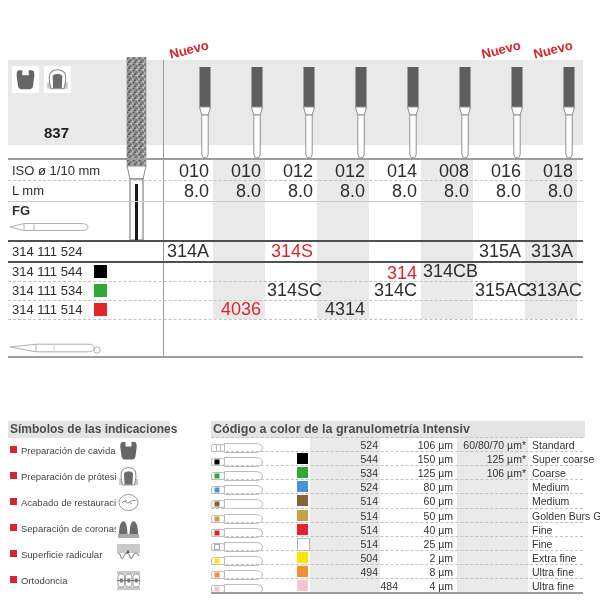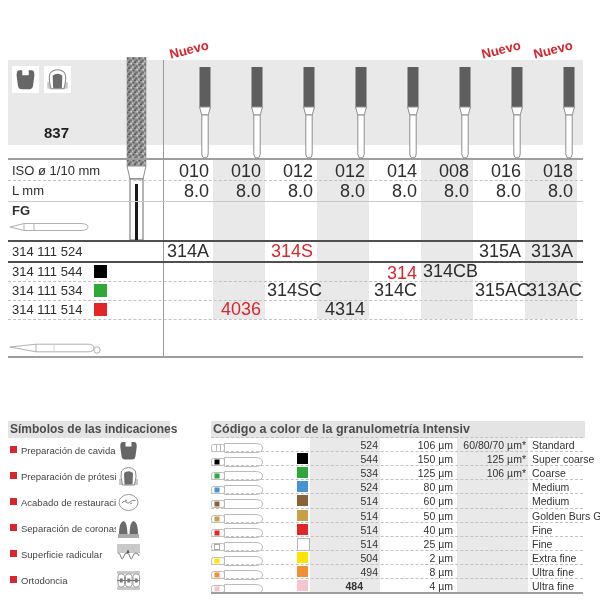--- a/index.html
+++ b/index.html
@@ -337,18 +337,18 @@
     <div class="abs grit-cell r" style="left: 382px; top: 565px; width: 71px;">8 µm</div>
     <div class="abs grit-cell r" style="left: 456px; top: 565px; width: 70px;"></div>
     <div class="abs grit-cell" style="left: 532px; top: 565px; width: 64px;">Ultra fine</div>
     <div class="abs gline hline dash" style="top: 578px;"></div>
     <div class="abs " style="left: 211px; top: 580px; width: 52px; height: 10px;"><svg width="52" height="10" viewBox="0 0 52 10">
     <rect x="0.5" y="1.5" width="13" height="7" rx="2" fill="#fff" stroke="#bbb"></rect>
     <path d="M13.5 0.5 H44 Q51.5 0.5 51.5 5 Q51.5 9.5 44 9.5 H13.5 Z" fill="#fff" stroke="#bbb"></path>
         <rect x="3.5" y="2.5" width="5" height="5" fill="#f6c3d0"></rect>
       </svg></div>
     <div class="abs grit-swatch" style="left: 297px; top: 580px; background: rgb(246, 195, 208);"></div>
-    <div class="abs grit-cell r" style="left: 293px; top: 579px; width: 70px; font-weight: bold;">484</div>
+    <div class="abs grit-cell r" style="left: 328px; top: 579px; width: 70px;">484</div>
     <div class="abs grit-cell r" style="left: 382px; top: 579px; width: 71px;">4 µm</div>
     <div class="abs grit-cell r" style="left: 456px; top: 579px; width: 70px;"></div>
     <div class="abs grit-cell" style="left: 532px; top: 579px; width: 64px;">Ultra fine</div>
     <div class="abs gline hline mid" style="top: 592px;"></div>
   </div>
 
 </body></html>

